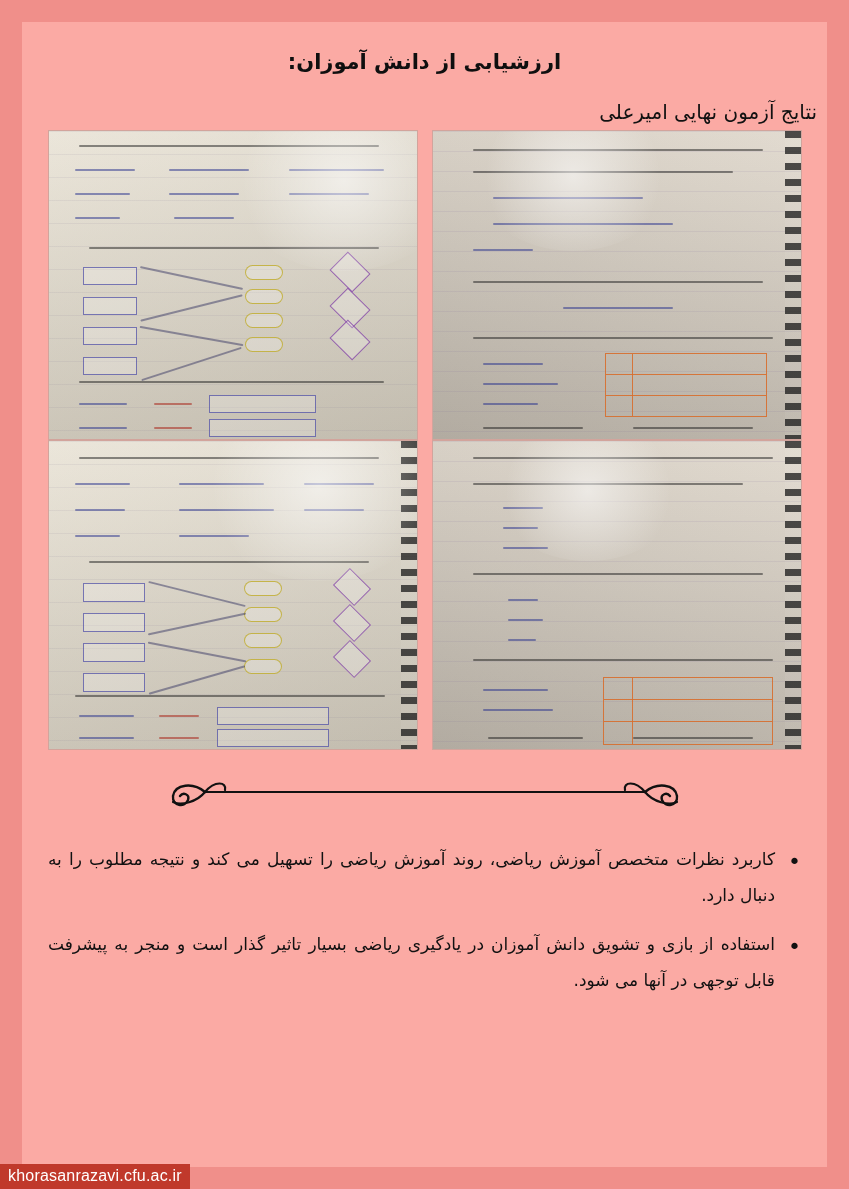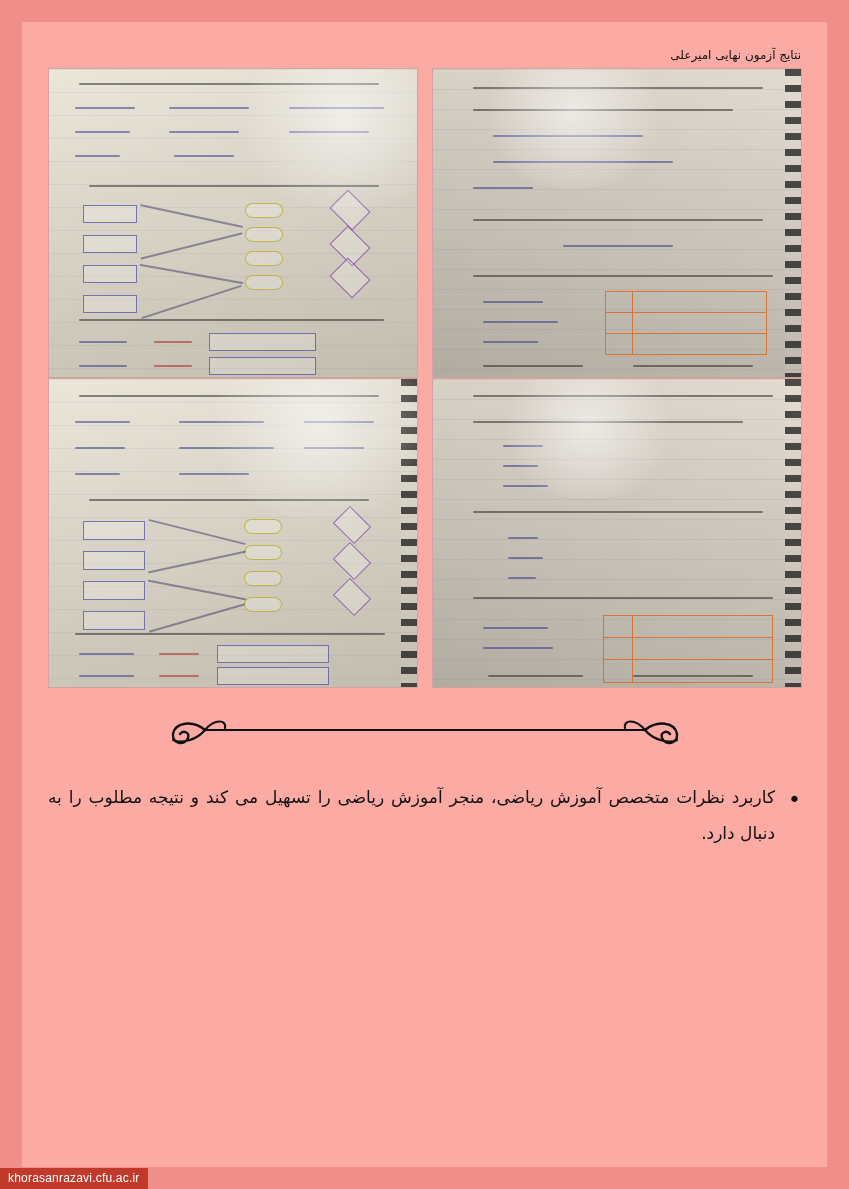--- a/index.html
+++ b/index.html
@@ -26,23 +26,23 @@
   .title {
     text-align: center;
     font-weight: bold;
     font-size: 21px;
     color: #0f0f0f;
     padding-top: 28px;
     letter-spacing: 0;
   }
   .caption {
     text-align: right;
-    font-size: 12px;
+    font-size: 20px;
     color: #111;
-    padding-right: 26px;
+    padding-right: 10px;
     margin-top: 26px;
     margin-bottom: 6px;
   }
   .caption.second {
     margin-top: 14px;
   }
   .img-row {
     display: flex;
     justify-content: center;
     gap: 14px;
@@ -183,33 +183,34 @@
     font-size: 22px;
     line-height: 2;
     color: #111;
   }
   .footer-url {
     position: absolute;
     left: 0;
     bottom: 0;
     background: #c0392b;
     color: #ffffff;
-    font-size: 12px;
+    font-size: 16px;
     font-family: "Liberation Sans", sans-serif;
     padding: 3px 8px 4px 8px;
     direction: ltr;
     letter-spacing: 0.2px;
     margin-top: 44px;
   }
 </style>
 </head>
 <body>
 
 <div class="page">
 
+  <div class="title">ارزشیابی از دانش آموزان:</div>
 
   <div class="caption">نتایج آزمون نهایی امیرعلی</div>
 
   <div class="img-row">
 
     <div class="photo left">
       <div class="paper"></div>
       <div class="scribbles">
         <div class="sc dark" style="top:14px; left:30px; width:300px;"></div>
         <div class="sc blue" style="top:38px; left:26px; width:60px;"></div>
@@ -354,18 +355,19 @@
       <path d="M60 18 C 52 28, 36 32, 28 28" fill="none" stroke="#111" stroke-width="2.2" stroke-linecap="round"></path>
       <path d="M500 18 C 512 8, 530 10, 532 22 C 533 32, 520 34, 517 26 C 515 20, 522 18, 525 22" fill="none" stroke="#111" stroke-width="2.4" stroke-linecap="round"></path>
       <path d="M500 18 C 508 28, 524 32, 532 28" fill="none" stroke="#111" stroke-width="2.2" stroke-linecap="round"></path>
       <path d="M60 18 C 70 6, 82 8, 80 16" fill="none" stroke="#111" stroke-width="2.2" stroke-linecap="round"></path>
       <path d="M500 18 C 490 6, 478 8, 480 16" fill="none" stroke="#111" stroke-width="2.2" stroke-linecap="round"></path>
     </svg>
   </div>
 
 
   <ul class="bullets">
-    <li>کاربرد نظرات متخصص آموزش ریاضی، منجر آموزش ریاضی را تسهیل می کند و نتیجه مطلوب را به دنبال دارد.</li>
+    <li>کاربرد نظرات متخصص آموزش ریاضی، روند آموزش ریاضی را تسهیل می کند و نتیجه مطلوب را به دنبال دارد.</li>
+    <li>استفاده از بازی و تشویق دانش آموزان در یادگیری ریاضی بسیار تاثیر گذار است و منجر به پیشرفت قابل توجهی در آنها می شود.</li>
   </ul>
 
 </div>
 
 <div class="footer-url">khorasanrazavi.cfu.ac.ir</div>
 
 </body></html>

